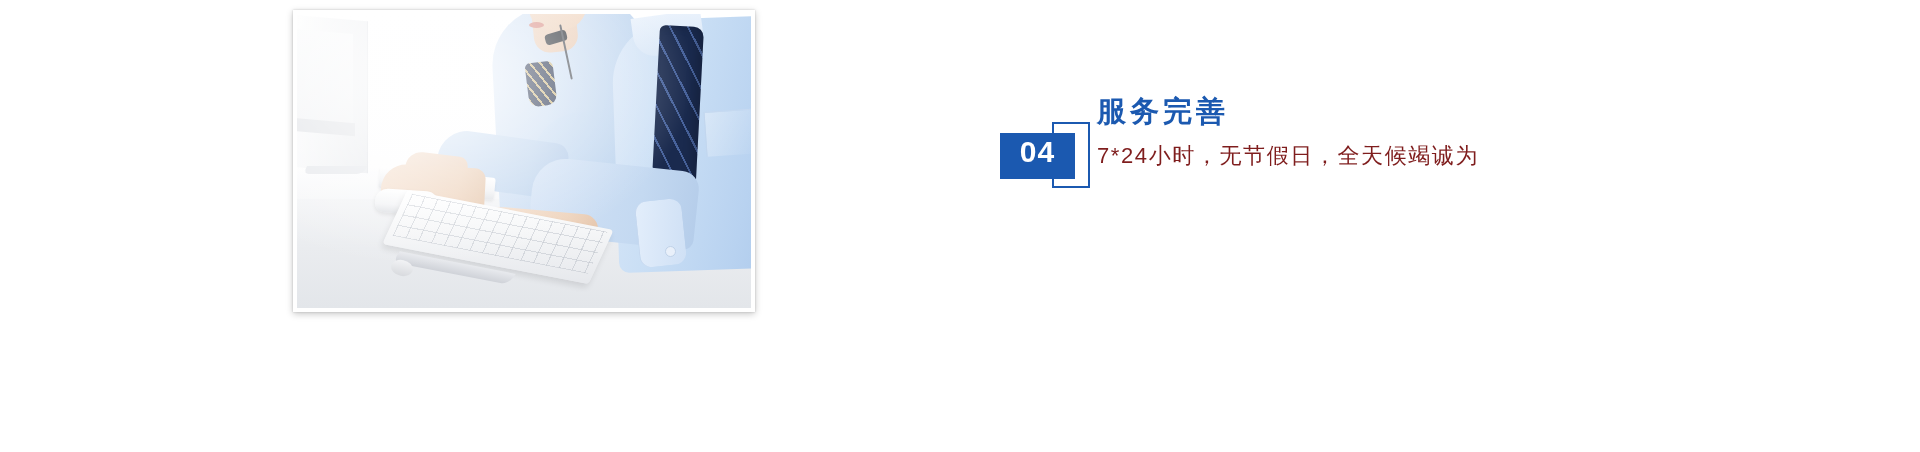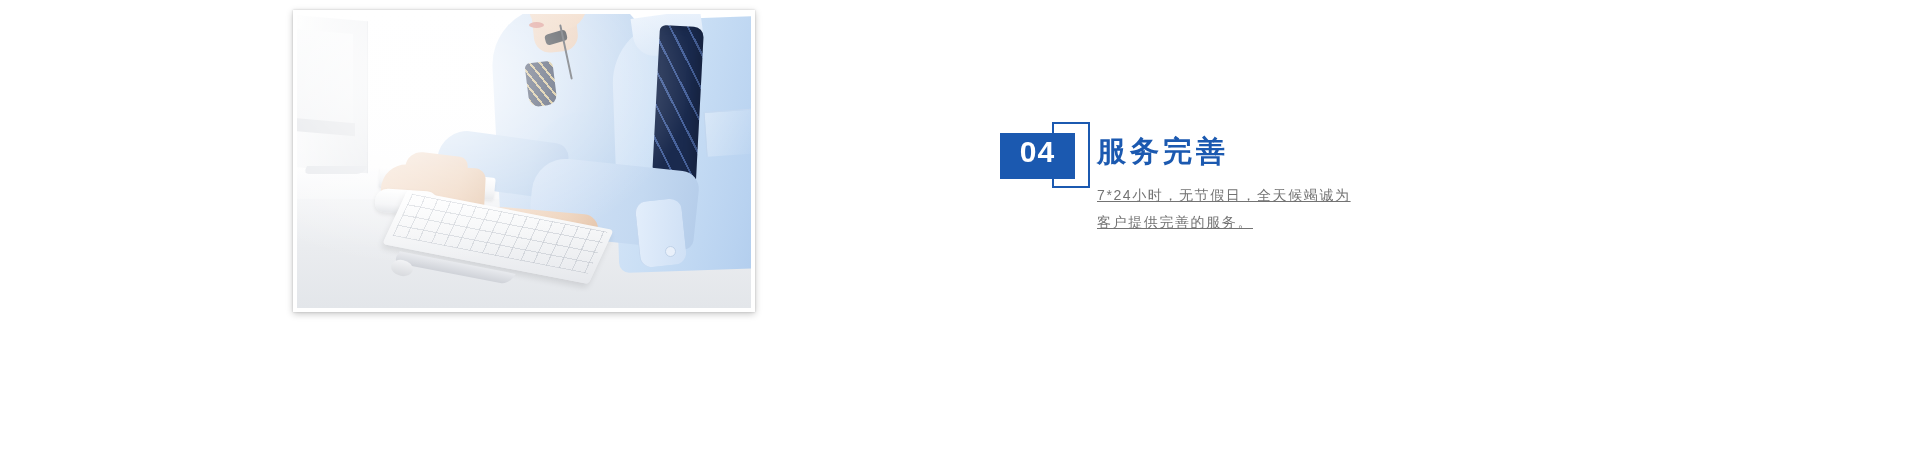--- a/index.html
+++ b/index.html
@@ -276,39 +276,37 @@
     align-items: center;
     justify-content: center;
     line-height: 1;
   }
 
   .text-col {
     position: absolute;
     left: 97px;
     top: 0px;
     width: 420px;
-    margin-top: 40px;
   }
   .title {
     color: #1B59B0;
     font-size: 29px;
     font-weight: 700;
     letter-spacing: 4px;
     line-height: 1.15;
     margin: 0 0 14px 0;
     white-space: nowrap;
   }
   .body-line {
-    color: #737373;
-    font-size: 14px;
+    color: #7f1d1d;
+    font-size: 22px;
     letter-spacing: 1.6px;
     line-height: 27px;
     margin: 0;
     white-space: nowrap;
-    text-decoration: underline;
   }
 </style>
 </head>
 <body>
 
 <div class="page">
 
   <div class="photo-frame">
     <div class="photo">
       <div class="ph-bg"></div>
@@ -358,18 +356,17 @@
     <div class="badge">
       <div class="badge-outline"></div>
       <div class="badge-solid"></div>
       <div class="badge-num">04</div>
     </div>
 
     <div class="text-col">
       <h2 class="title">服务完善</h2>
 
       <p class="body-line">7*24小时，无节假日，全天候竭诚为</p>
-      <p class="body-line">客户提供完善的服务。</p>
     </div>
 
   </div>
 
 </div>
 
 </body></html>

